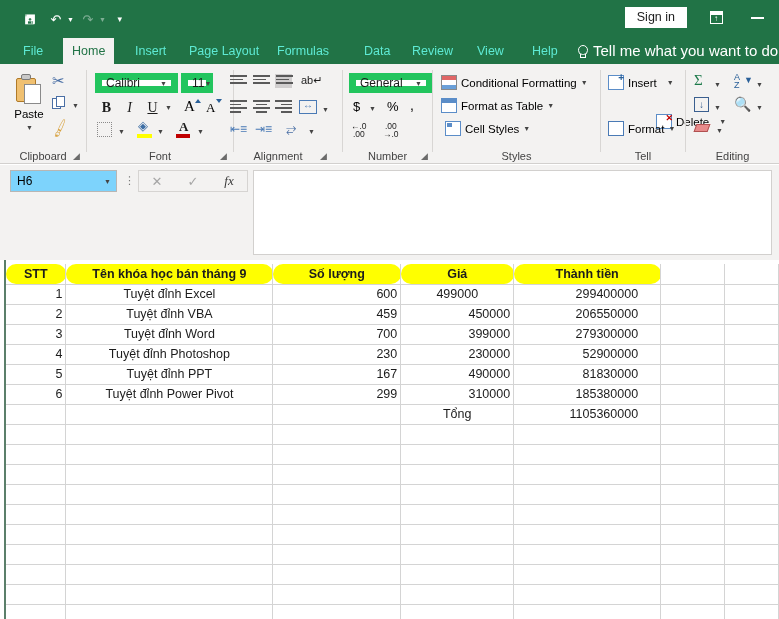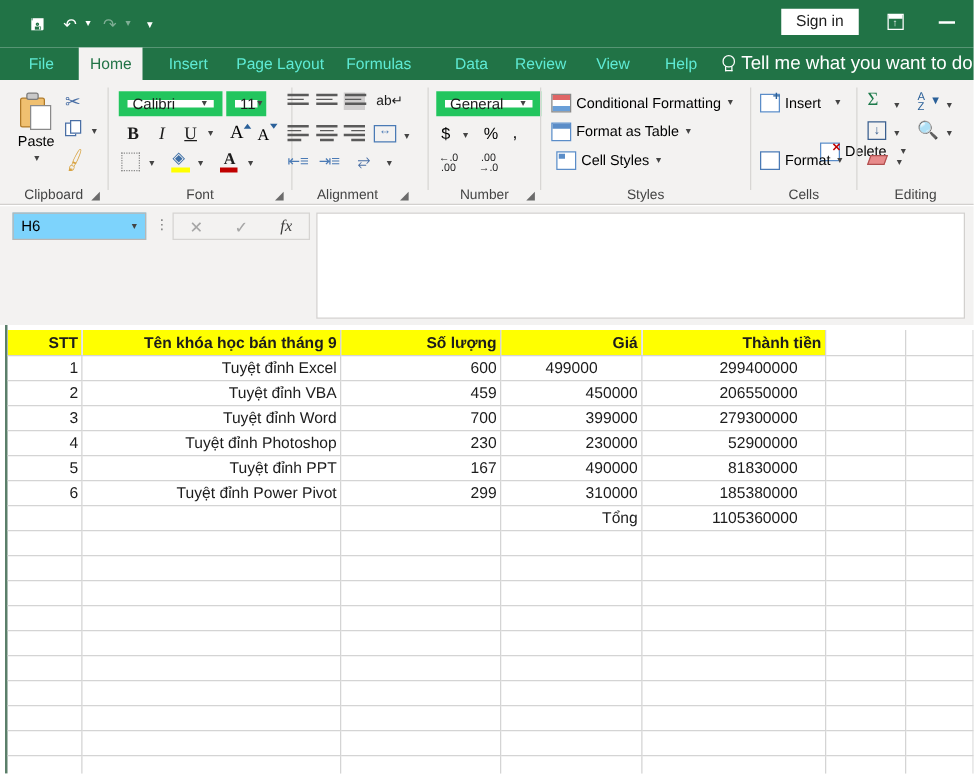--- a/index.html
+++ b/index.html
@@ -248,21 +248,21 @@
     height: 20px; border-right: 1px solid #d4d4d4; border-bottom: 1px solid #d4d4d4;
     font-size: 12.5px; color: #1c1c1c; padding: 0 3px; white-space: nowrap; overflow: hidden;
     vertical-align: middle;
   }
   td.hdr {
     background: #ffff00; font-weight: bold; font-size: 12.5px;
     border-bottom: 1px solid #c8c800;
   }
   td.num { text-align: right; }
   td.ctr { text-align: center; }
-  td.left { text-align: right; }
+  td.left { text-align: center; border-radius: 10px; }
   td.blank { }
   .colA { width: 60px; }
   .colB { width: 207px; }
   .colC { width: 128px; }
   .colD { width: 113px; }
   .colE { width: 147px; }
   .colF { width: 64px; }
   .colG { width: 54px; }
 </style>
 </head>
@@ -464,21 +464,21 @@
       <div class="citem" style="left:7px; top:50px;margin-left:48px;">
         <span class="cico del"></span>
         <span>Delete</span>
         <span class="caret" style="margin-left:6px;">▼</span>
       </div>
       <div class="citem" style="left:7px; top:57px;">
         <span class="cico fmt"></span>
         <span>Format</span>
         <span class="caret">▼</span>
       </div>
-      <div class="grp-label">Cells</div>
+      <div class="grp-label">Tell</div>
     </div>
     <div class="grp-sep" style="left:685px;"></div>
 
     <div class="grp" style="left:686px; width:93px;">
       <div class="sigma" style="left:8px; top:8px;">Σ</div>
       <div class="caret" style="position:absolute; left:28px; top:17px;">▼</div>
       <div class="sort-ico" style="left:48px; top:9px;">A<br>Z</div>
       <div style="position:absolute; left:58px; top:11px; font-size:9px; color:#2a6099;">▼</div>
       <div class="caret" style="position:absolute; left:70px; top:17px;">▼</div>
 

